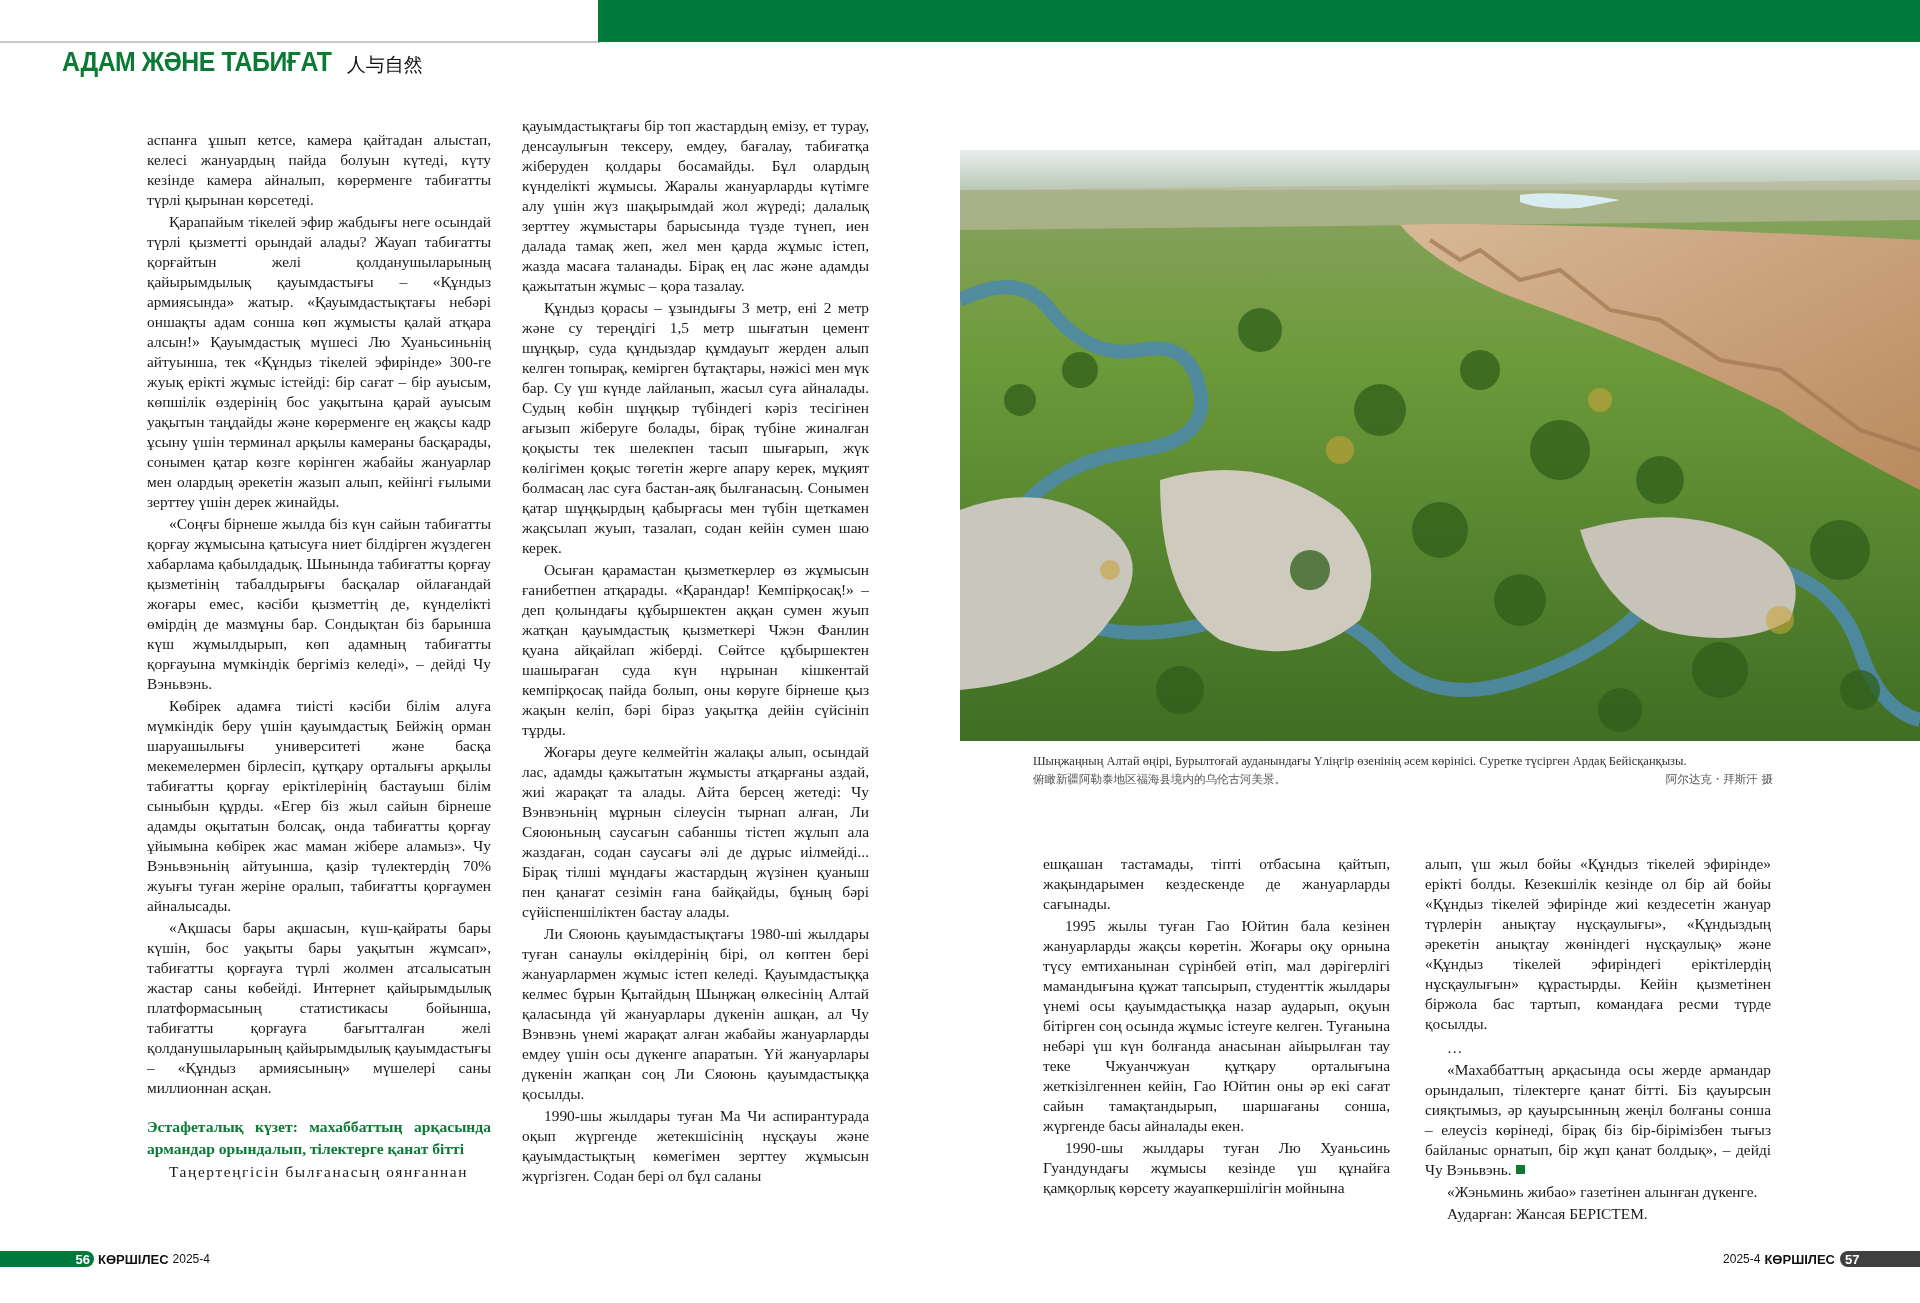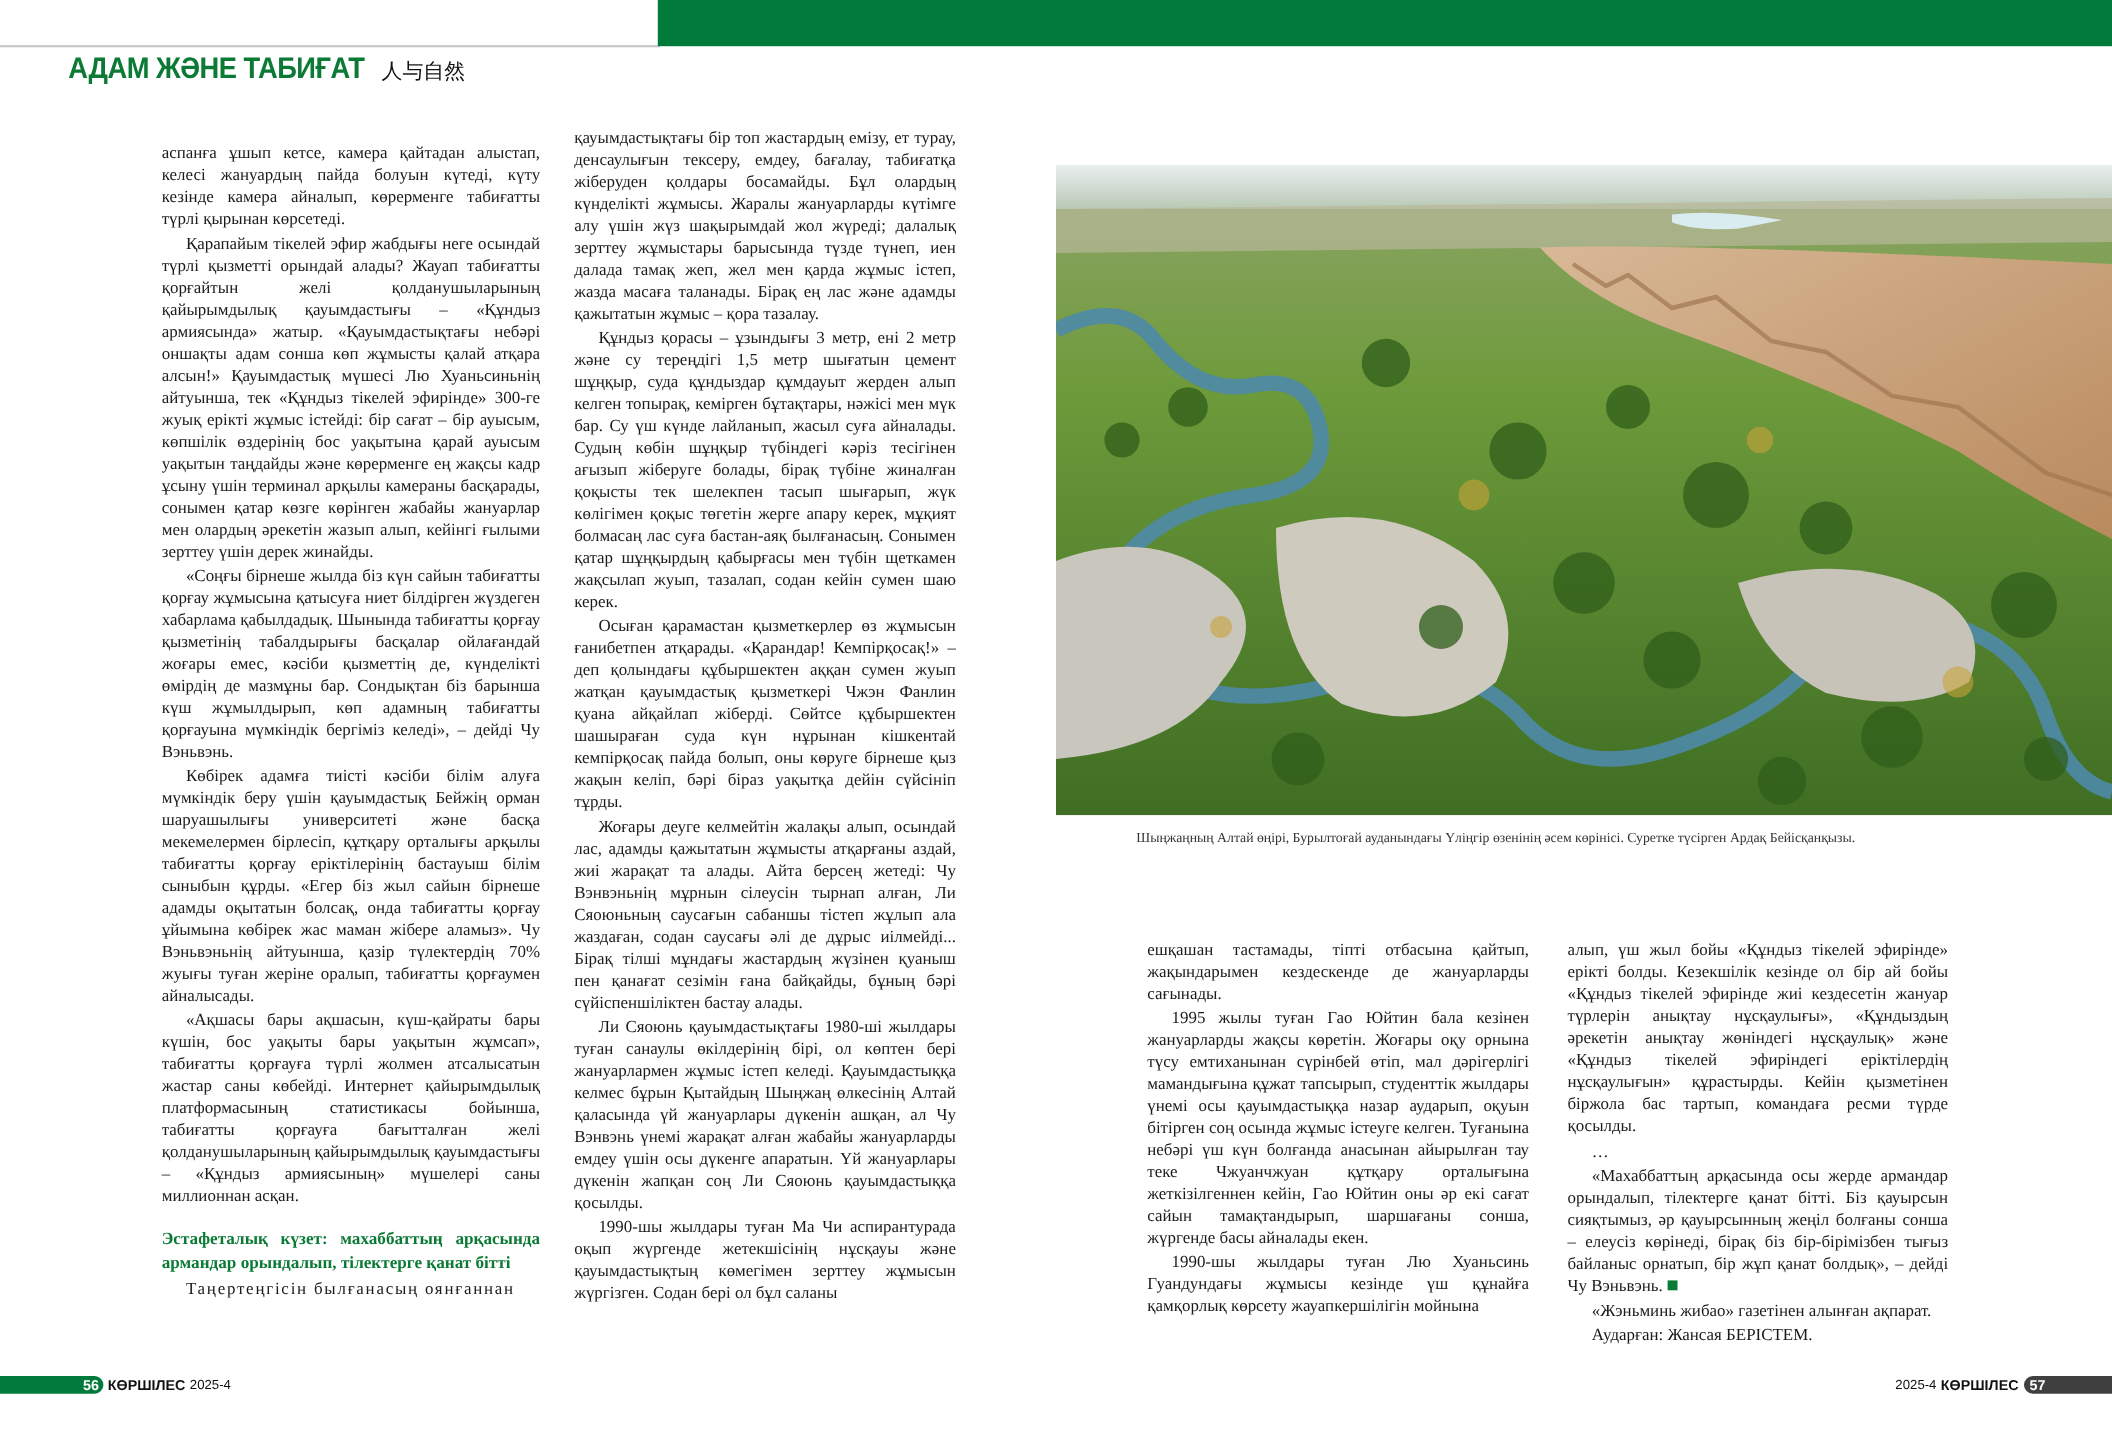--- a/index.html
+++ b/index.html
@@ -122,33 +122,37 @@
       <circle cx="380" cy="300" r="14"></circle>
         <circle cx="640" cy="250" r="12"></circle>
         <circle cx="820" cy="470" r="14"></circle>
         <circle cx="150" cy="420" r="10"></circle>
     </g>
   </svg>
 </div>
 
 <div class="caption">
   <span class="kk-cap">Шыңжаңның Алтай өңірі, Бурылтоғай ауданындағы Үліңгір өзенінің әсем көрінісі. Суретке түсірген Ардақ Бейісқанқызы.</span>
+  <div class="zh-row">
+    <span>俯瞰新疆阿勒泰地区福海县境内的乌伦古河美景。</span>
+    <span>阿尔达克・拜斯汗 摄</span>
+  </div>
 </div>
 
 <div class="col" id="col3">
   <p class="cont">ешқашан тастамады, тіпті отбасына қайтып, жақындарымен кездескенде де жануарларды сағынады.</p>
   <p>1995 жылы туған Гао Юйтин бала кезінен жануарларды жақсы көретін. Жоғары оқу орнына түсу емтиханынан сүрінбей өтіп, мал дәрігерлігі мамандығына құжат тапсырып, студенттік жылдары үнемі осы қауымдастыққа назар аударып, оқуын бітірген соң осында жұмыс істеуге келген. Туғанына небәрі үш күн болғанда анасынан айырылған тау теке Чжуанчжуан құтқару орталығына жеткізілгеннен кейін, Гао Юйтин оны әр екі сағат сайын тамақтандырып, шаршағаны сонша, жүргенде басы айналады екен.</p>
   <p>1990-шы жылдары туған Лю Хуаньсинь Гуандундағы жұмысы кезінде үш құнайға қамқорлық көрсету жауапкершілігін мойнына</p>
 </div>
 
 <div class="col" id="col4">
   <p class="cont">алып, үш жыл бойы «Құндыз тікелей эфирінде» ерікті болды. Кезекшілік кезінде ол бір ай бойы «Құндыз тікелей эфирінде жиі кездесетін жануар түрлерін анықтау нұсқаулығы», «Құндыздың әрекетін анықтау жөніндегі нұсқаулық» және «Құндыз тікелей эфиріндегі еріктілердің нұсқаулығын» құрастырды. Кейін қызметінен біржола бас тартып, командаға ресми түрде қосылды.</p>
   <p class="ellipsis">…</p>
   <p><span>«Махаббаттың арқасында осы жерде армандар орындалып, тілектерге қанат бітті. Біз қауырсын сияқтымыз, әр қауырсынның жеңіл болғаны сонша – елеусіз көрінеді, бірақ біз бір-бірімізбен тығыз байланыс орнатып, бір жұп қанат болдық», – дейді Чу Вэньвэнь.</span><span class="end-square"></span></p>
-  <p>«Жэньминь жибао» газетінен алынған ақпарат.</p>
+  <p>«Жэньминь жибао» газетінен алынған дүкенге.</p>
   <p>Аударған: Жансая БЕРІСТЕМ.</p>
 </div>
 
 <div class="footer-left">
   <div class="bar">
     <span class="page-num">56</span>
   </div>
   <span class="mag">КӨРШІЛЕС</span>
   <span class="issue">2025-4</span>
 </div>

